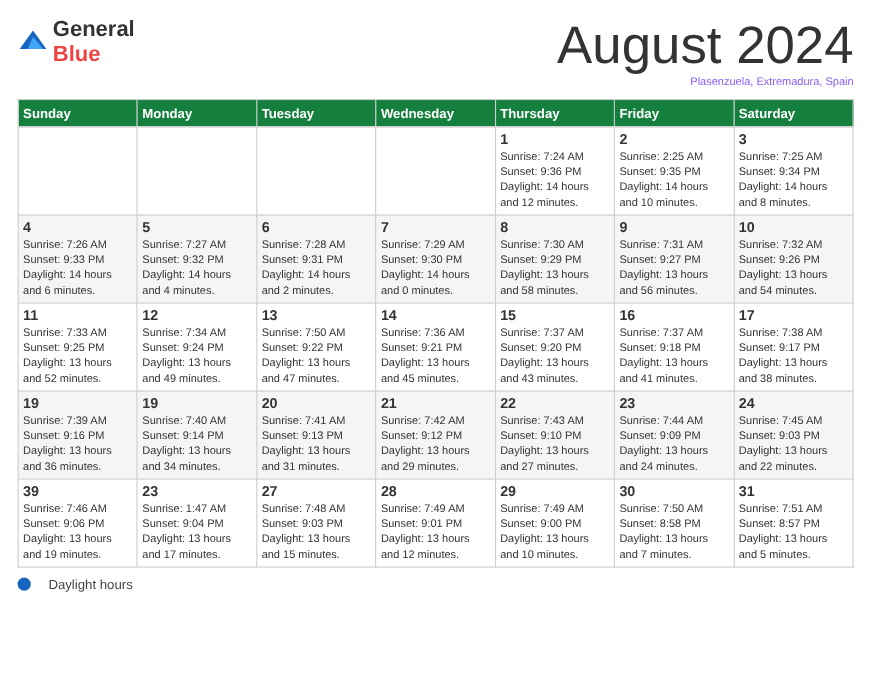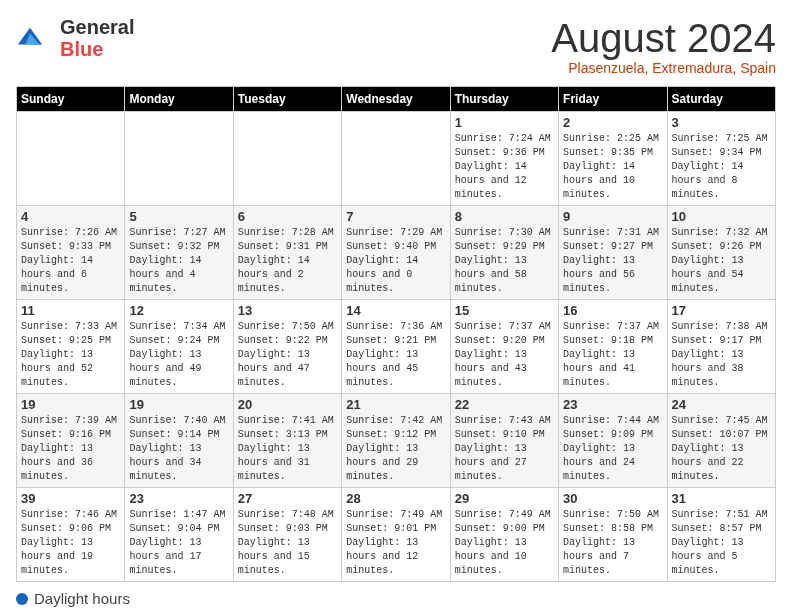--- a/index.html
+++ b/index.html
@@ -16,53 +16,53 @@
     }
     .header {
       display: flex;
       justify-content: space-between;
       align-items: flex-start;
       margin-bottom: 10px;
     }
     .logo {
       display: flex;
       align-items: center;
-      gap: 16px;
+      gap: 4px;
     }
     .logo-text {
       font-size: 20px;
       font-weight: bold;
       line-height: 1.1;
     }
     .logo-general { color: #333; }
     .logo-blue { color: #ef4444; }
     .logo-icon {
       width: 28px;
       height: 28px;
     }
     .title-block {
       text-align: right;
     }
     .month-title {
-      font-size: 40px;
+      font-size: 48px;
       font-weight: normal;
       color: #333;
       line-height: 1.1;
     }
     .location {
-      font-size: 14px;
-      color: #c2410c;
+      font-size: 10px;
+      color: #8b5cf6;
     }
     table {
       width: 100%;
       border-collapse: collapse;
       table-layout: fixed;
     }
     th {
-      background-color: #000000;
+      background-color: #15803d;
       color: #fff;
       font-size: 12px;
       font-weight: bold;
       padding: 5px 4px;
       text-align: left;
       border: 1px solid #ccc;
     }
     td {
       border: 1px solid #ccc;
       vertical-align: top;
@@ -79,32 +79,31 @@
       font-size: 13px;
       font-weight: bold;
       color: #333;
       display: block;
       margin-bottom: 2px;
     }
     .day-info {
       font-size: 10px;
       line-height: 1.4;
       color: #333;
-      font-family: Liberation Mono, monospace;
     }
     td.empty {
       background: #fff;
     }
     .footer {
       margin-top: 8px;
-      font-size: 15px;
+      font-size: 12px;
       color: #444;
       display: flex;
       align-items: center;
-      gap: 6px;
+      gap: 16px;
     }
     .footer-icon {
       width: 12px;
       height: 12px;
       background: #1565c0;
       display: inline-block;
       border-radius: 50%;
     }
   </style>
 </head>
@@ -167,21 +166,21 @@
 and 6 minutes.</span></td>
           <td><span class="day-num">5</span><span class="day-info">Sunrise: 7:27 AM
 Sunset: 9:32 PM
 Daylight: 14 hours
 and 4 minutes.</span></td>
           <td><span class="day-num">6</span><span class="day-info">Sunrise: 7:28 AM
 Sunset: 9:31 PM
 Daylight: 14 hours
 and 2 minutes.</span></td>
           <td><span class="day-num">7</span><span class="day-info">Sunrise: 7:29 AM
-Sunset: 9:40 PM
+Sunset: 9:30 PM
 Daylight: 14 hours
 and 0 minutes.</span></td>
           <td><span class="day-num">8</span><span class="day-info">Sunrise: 7:30 AM
 Sunset: 9:29 PM
 Daylight: 13 hours
 and 58 minutes.</span></td>
           <td><span class="day-num">9</span><span class="day-info">Sunrise: 7:31 AM
 Sunset: 9:27 PM
 Daylight: 13 hours
 and 56 minutes.</span></td>
@@ -223,37 +222,37 @@
         <tr>
           <td><span class="day-num">19</span><span class="day-info">Sunrise: 7:39 AM
 Sunset: 9:16 PM
 Daylight: 13 hours
 and 36 minutes.</span></td>
           <td><span class="day-num">19</span><span class="day-info">Sunrise: 7:40 AM
 Sunset: 9:14 PM
 Daylight: 13 hours
 and 34 minutes.</span></td>
           <td><span class="day-num">20</span><span class="day-info">Sunrise: 7:41 AM
-Sunset: 3:13 PM
+Sunset: 9:13 PM
 Daylight: 13 hours
 and 31 minutes.</span></td>
           <td><span class="day-num">21</span><span class="day-info">Sunrise: 7:42 AM
 Sunset: 9:12 PM
 Daylight: 13 hours
 and 29 minutes.</span></td>
           <td><span class="day-num">22</span><span class="day-info">Sunrise: 7:43 AM
 Sunset: 9:10 PM
 Daylight: 13 hours
 and 27 minutes.</span></td>
           <td><span class="day-num">23</span><span class="day-info">Sunrise: 7:44 AM
 Sunset: 9:09 PM
 Daylight: 13 hours
 and 24 minutes.</span></td>
           <td><span class="day-num">24</span><span class="day-info">Sunrise: 7:45 AM
-Sunset: 10:07 PM
+Sunset: 9:03 PM
 Daylight: 13 hours
 and 22 minutes.</span></td>
         </tr>
         <tr>
           <td><span class="day-num">39</span><span class="day-info">Sunrise: 7:46 AM
 Sunset: 9:06 PM
 Daylight: 13 hours
 and 19 minutes.</span></td>
           <td><span class="day-num">23</span><span class="day-info">Sunrise: 1:47 AM
 Sunset: 9:04 PM

